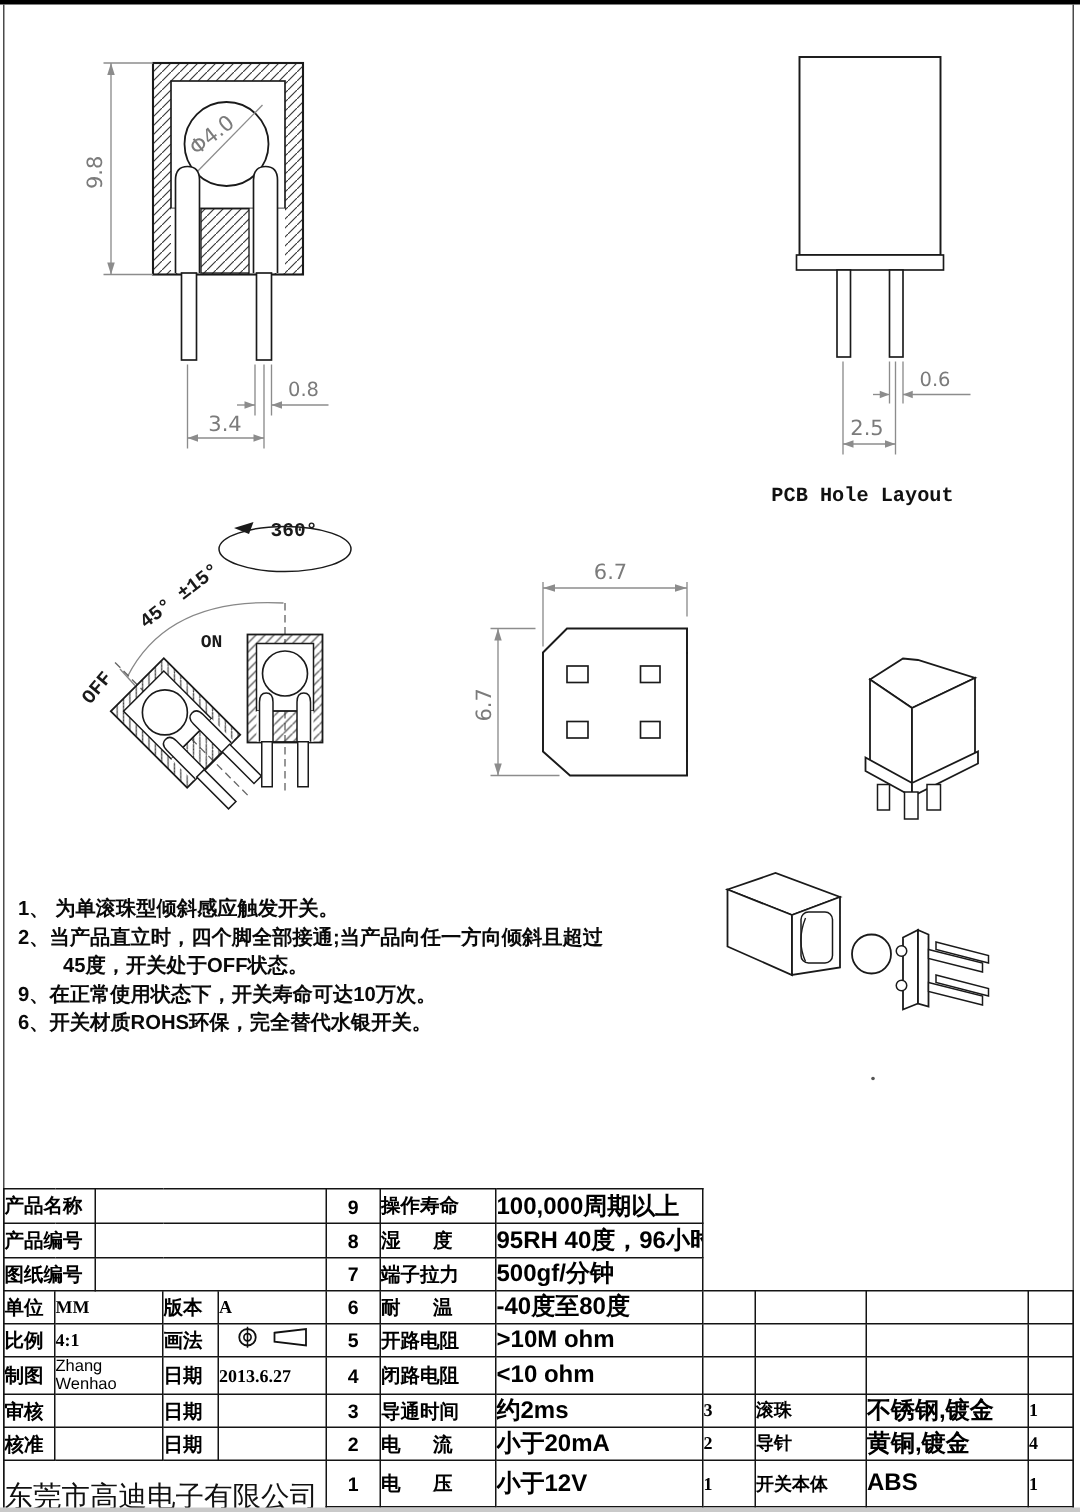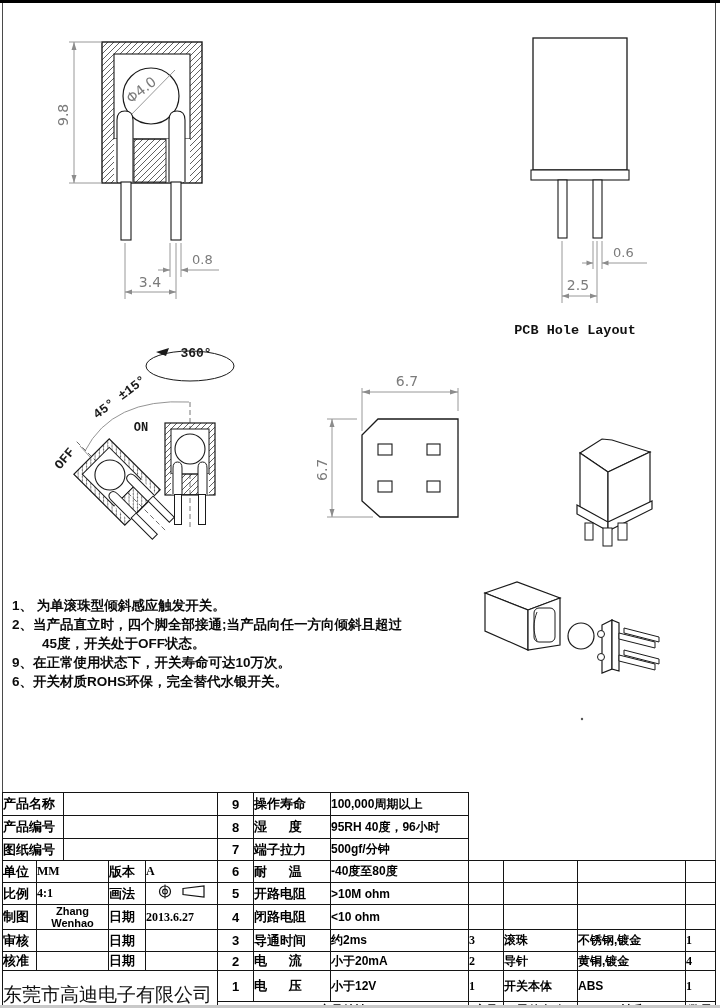--- a/index.html
+++ b/index.html
@@ -15,23 +15,23 @@
   .cadsm{font-family:"Liberation Mono",monospace;font-weight:bold;font-size:12px;fill:#1a1a1a;}
   .capt{font-family:"Liberation Mono",monospace;font-weight:bold;font-size:13.5px;fill:#111;}
   .notes{position:absolute;left:12px;top:596px;width:398px;font-size:13.5px;font-weight:bold;color:#0a0a0a;line-height:19px;}
   .note{white-space:pre-line;padding-left:30px;text-indent:-30px;}
   table.spec{position:absolute;left:2px;top:792px;width:713px;border-collapse:collapse;table-layout:fixed;color:#000;}
   table.spec td{border:1px solid #141414;padding:0;overflow:hidden;vertical-align:middle;}
   table.spec td.void{border:none;}
   .lbl{font-weight:bold;font-size:13px;}
   .num{font-weight:bold;font-size:13px;text-align:center;}
   .name{font-weight:bold;font-size:13px;padding-left:7px;white-space:pre;margin-left:24px;}
-  .val{font-weight:bold;font-size:12px;padding-left:7px;white-space:pre;}
+  .val{font-weight:bold;font-size:16px;padding-left:7px;white-space:pre;}
   .ctr{font-weight:bold;font-size:12px;text-align:left;font-family:Liberation Serif, serif;}
-  .sm{font-weight:bold;font-size:11px;text-align:center;}
+  .sm{font-weight:normal;font-size:11px;text-align:left;}
   .company{font-size:19px;font-weight:400;padding-left:3px;white-space:nowrap;color:#111;}
   .hdr{font-weight:bold;font-size:12px;text-align:center;}
 </style>
 </head>
 <body>
 
 
 
 <div id="topbar"></div>
 <div id="borderL"></div>

